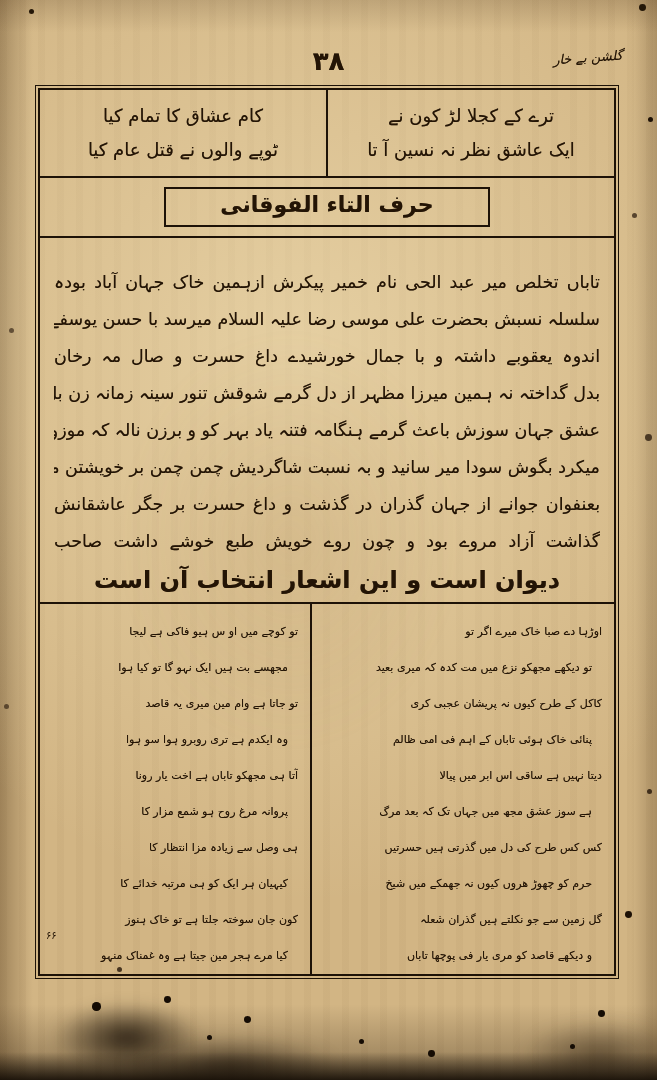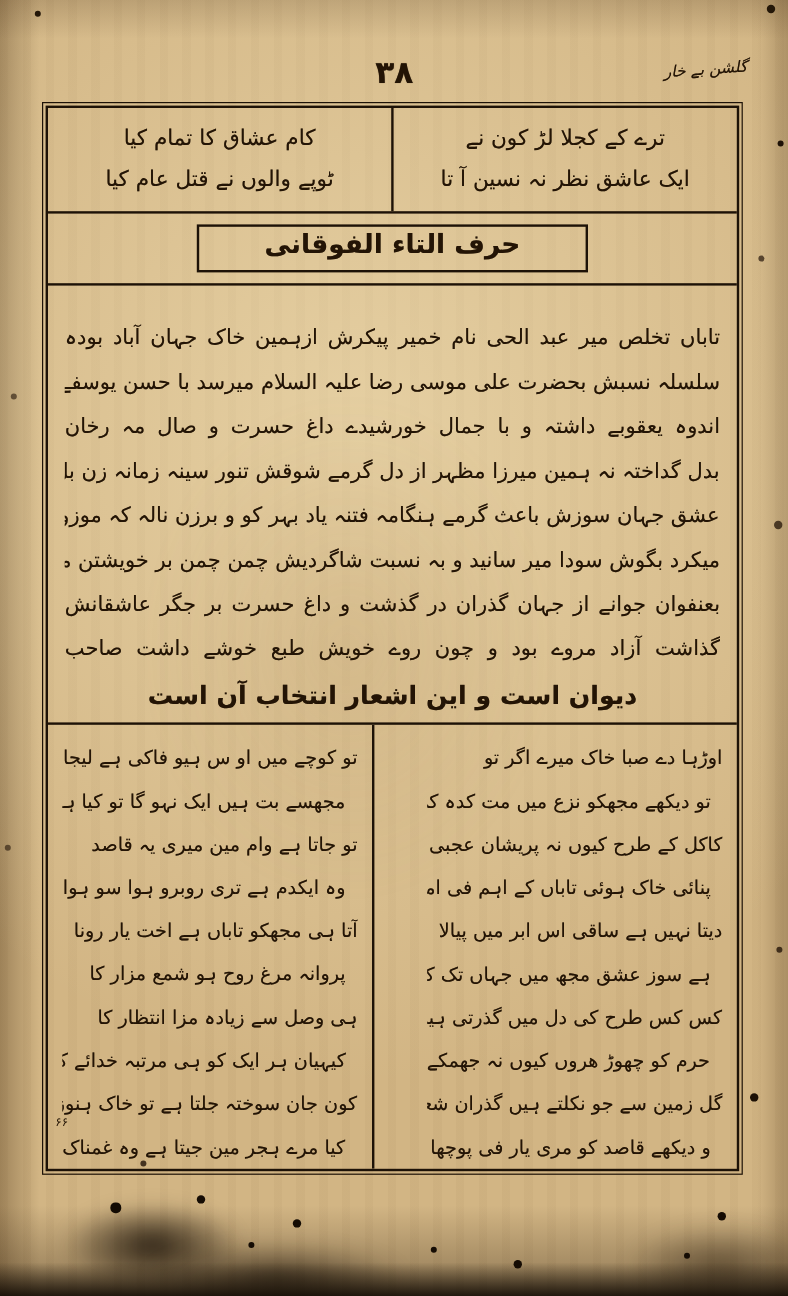--- a/index.html
+++ b/index.html
@@ -54,26 +54,26 @@
   .couplet-cell{flex:1;display:flex;flex-direction:column;justify-content:center;
     padding:4px 10px;text-align:center;}
   .cell-right{border-left:2px solid #1d1207;}
   .couplet-line{font-size:18px;line-height:34px;white-space:nowrap;overflow:hidden;}
   .header-strip{height:58px;border-bottom:2px solid #1d1207;flex:0 0 auto;
     display:flex;align-items:center;justify-content:center;}
   .header-box{border:2px solid #1d1207;padding:3px 54px 8px;font-size:22px;font-weight:bold;}
   .prose-block{flex:0 0 auto;padding:26px 14px 2px;}
   .prose-line{font-size:17.5px;line-height:37px;text-align:justify;text-align-last:justify;
     white-space:nowrap;overflow:hidden;}
-  .closing-line{font-size:21px;font-weight:bold;line-height:40px;text-align:center;
+  .closing-line{font-size:24px;font-weight:bold;line-height:40px;text-align:center;
     text-align-last:center;}
   .verses-row{flex:1 1 auto;display:flex;border-top:2px solid #1d1207;overflow:hidden;}
   .vcol{flex:1;padding:10px 12px;overflow:hidden;}
   .vcol-right{border-left:2px solid #1d1207;padding-left:44px;}
-  .verse-line{font-size:16px;line-height:36px;text-align:right;white-space:nowrap;overflow:hidden;}
+  .verse-line{font-size:11px;line-height:36px;text-align:right;white-space:nowrap;overflow:hidden;}
   .verse-line:nth-child(even){padding-right:10px;}
   .margin-mark{position:absolute;left:46px;top:930px;font-size:10px;}
 </style>
 </head>
 <body>
 
 <div class="page">
 
   <div class="stain stain-mid"></div>
   <div class="stain stain-bl1"></div>

